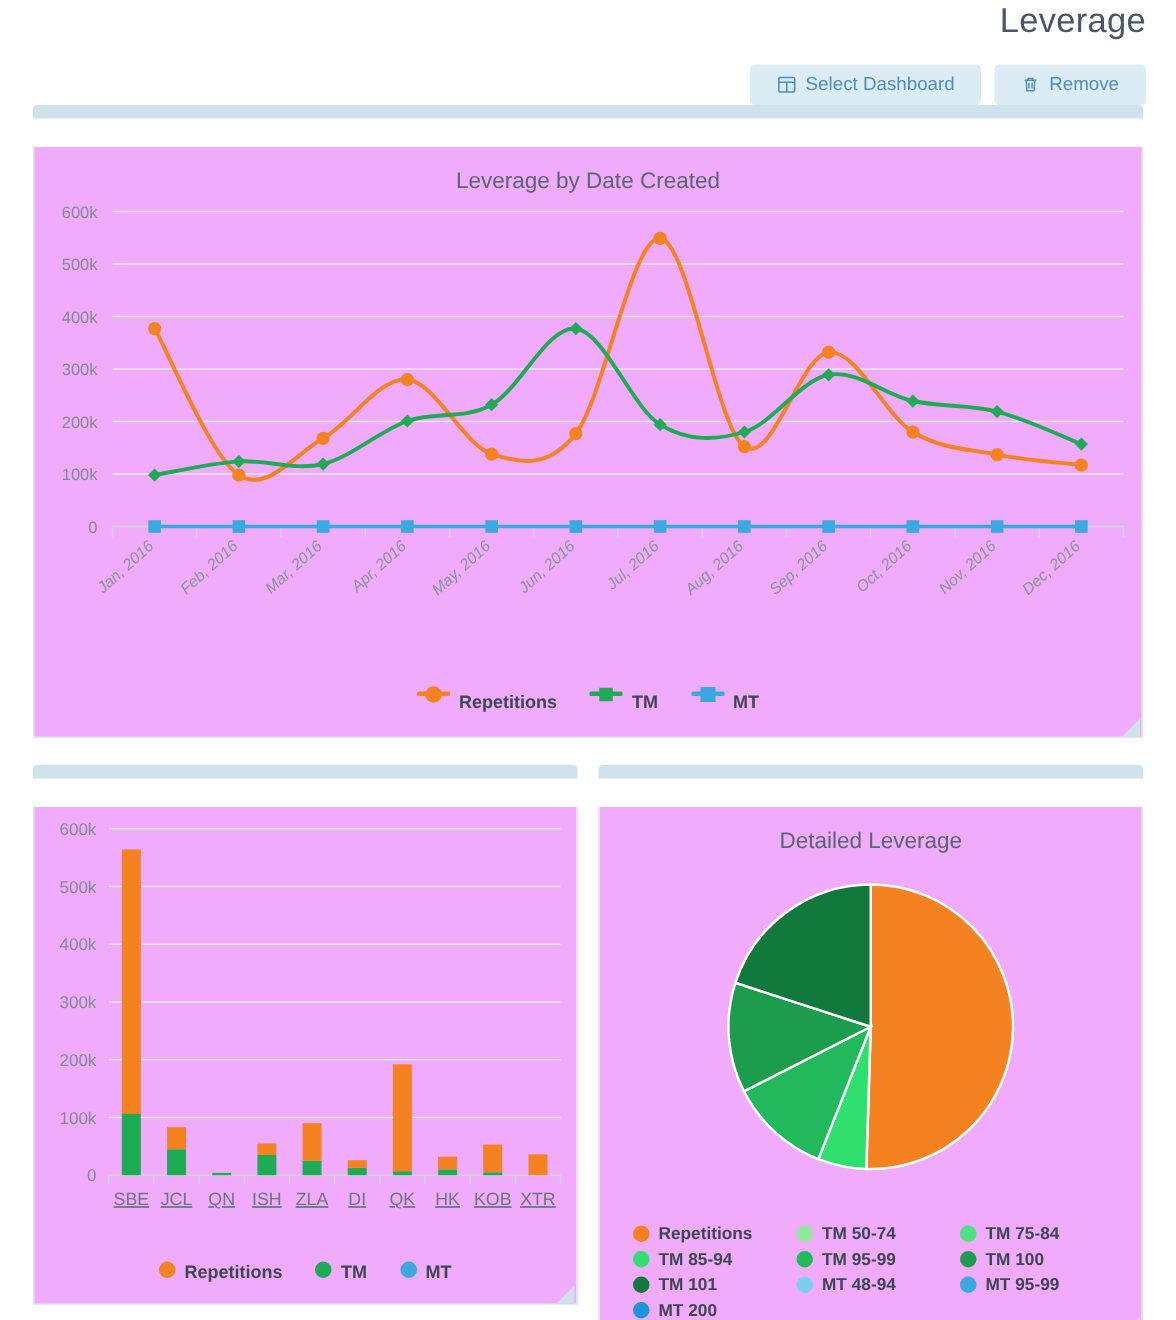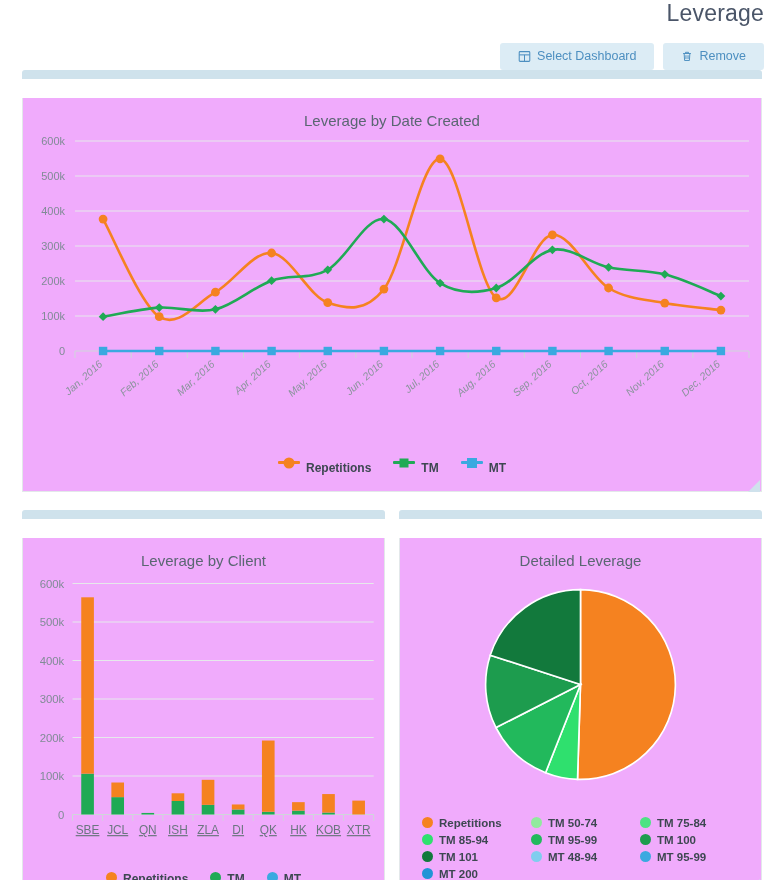--- a/index.html
+++ b/index.html
@@ -253,21 +253,20 @@
         </svg>
     </div>
   </div>
 </div>
 
 <div class="bottom-row">
 
   <div>
     <div class="panel-topbar"></div>
     <div class="panel panel-body">
-      <div class="chart-title">Leverage by Client</div>
       <svg class="chart" id="bar-chart" viewBox="0 0 350 290">
           <text x="40" y="242" class="axis-label" text-anchor="end">0</text>
           <line x1="48" y1="200.66666666666669" x2="340" y2="200.66666666666669" class="gridline"></line>
           <text x="40" y="204.66666666666669" class="axis-label" text-anchor="end">100k</text>
           <line x1="48" y1="163.33333333333334" x2="340" y2="163.33333333333334" class="gridline"></line>
           <text x="40" y="167.33333333333334" class="axis-label" text-anchor="end">200k</text>
           <line x1="48" y1="126" x2="340" y2="126" class="gridline"></line>
           <text x="40" y="130" class="axis-label" text-anchor="end">300k</text>
           <line x1="48" y1="88.66666666666669" x2="340" y2="88.66666666666669" class="gridline"></line>
           <text x="40" y="92.66666666666669" class="axis-label" text-anchor="end">400k</text>

